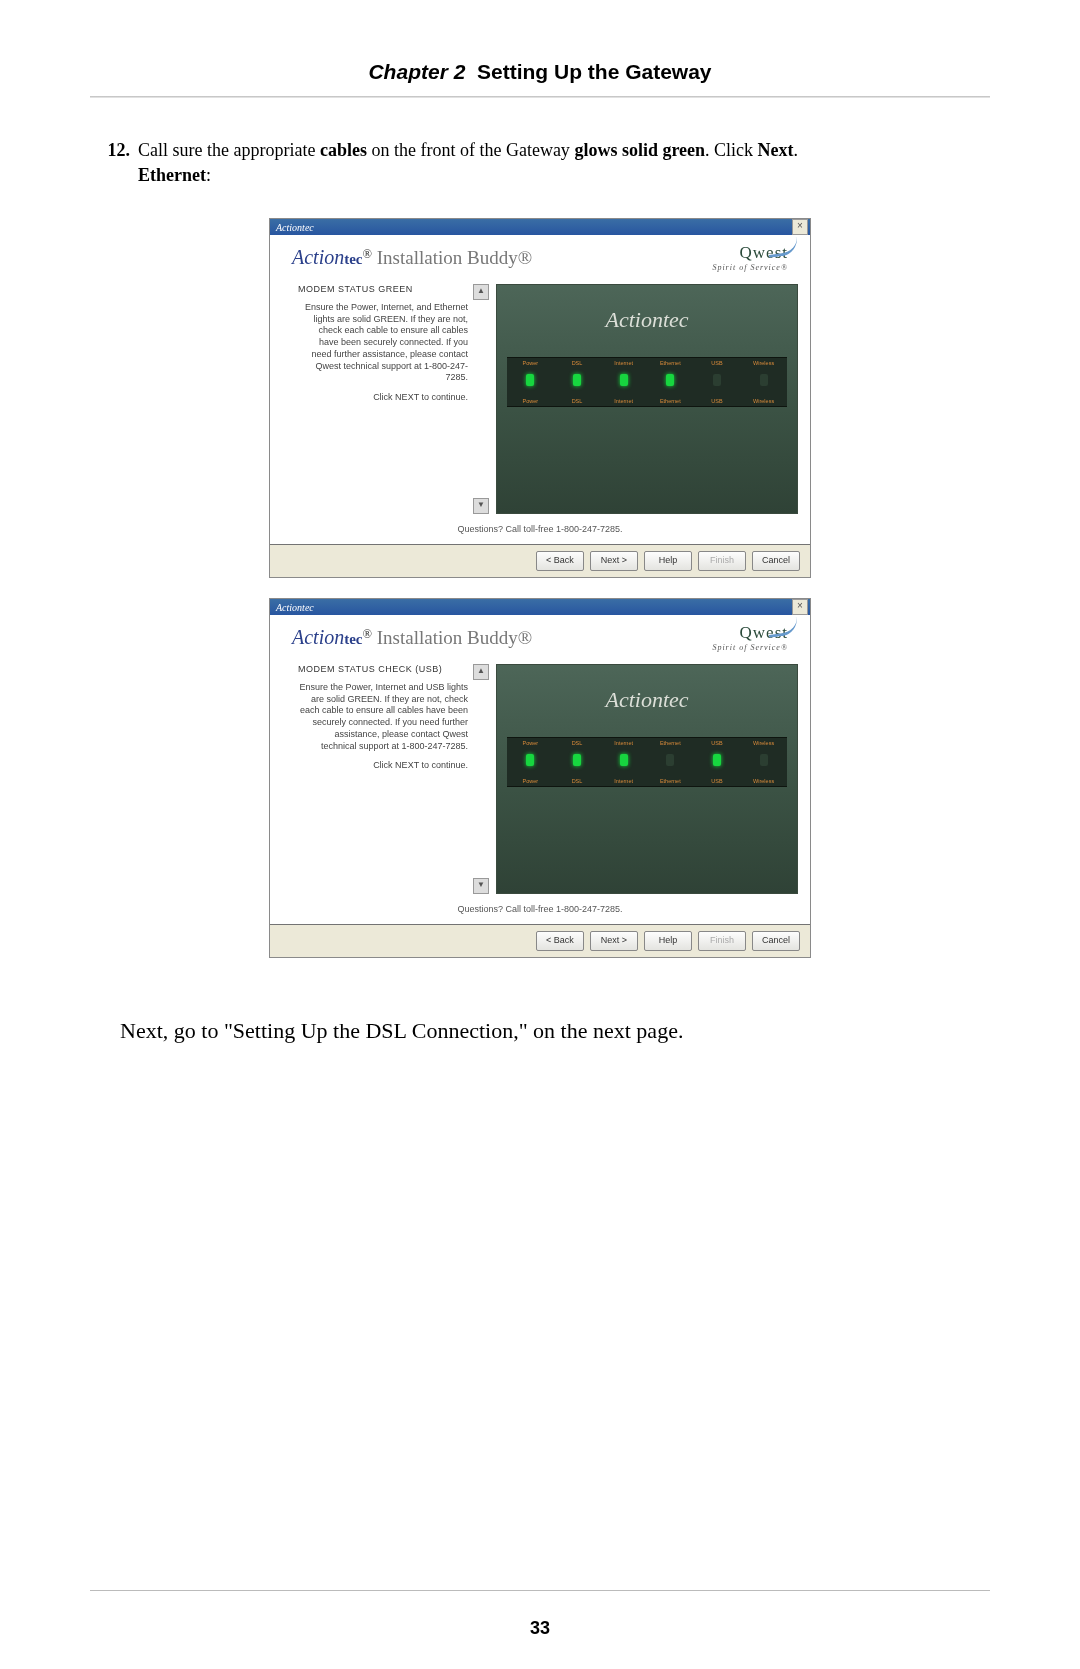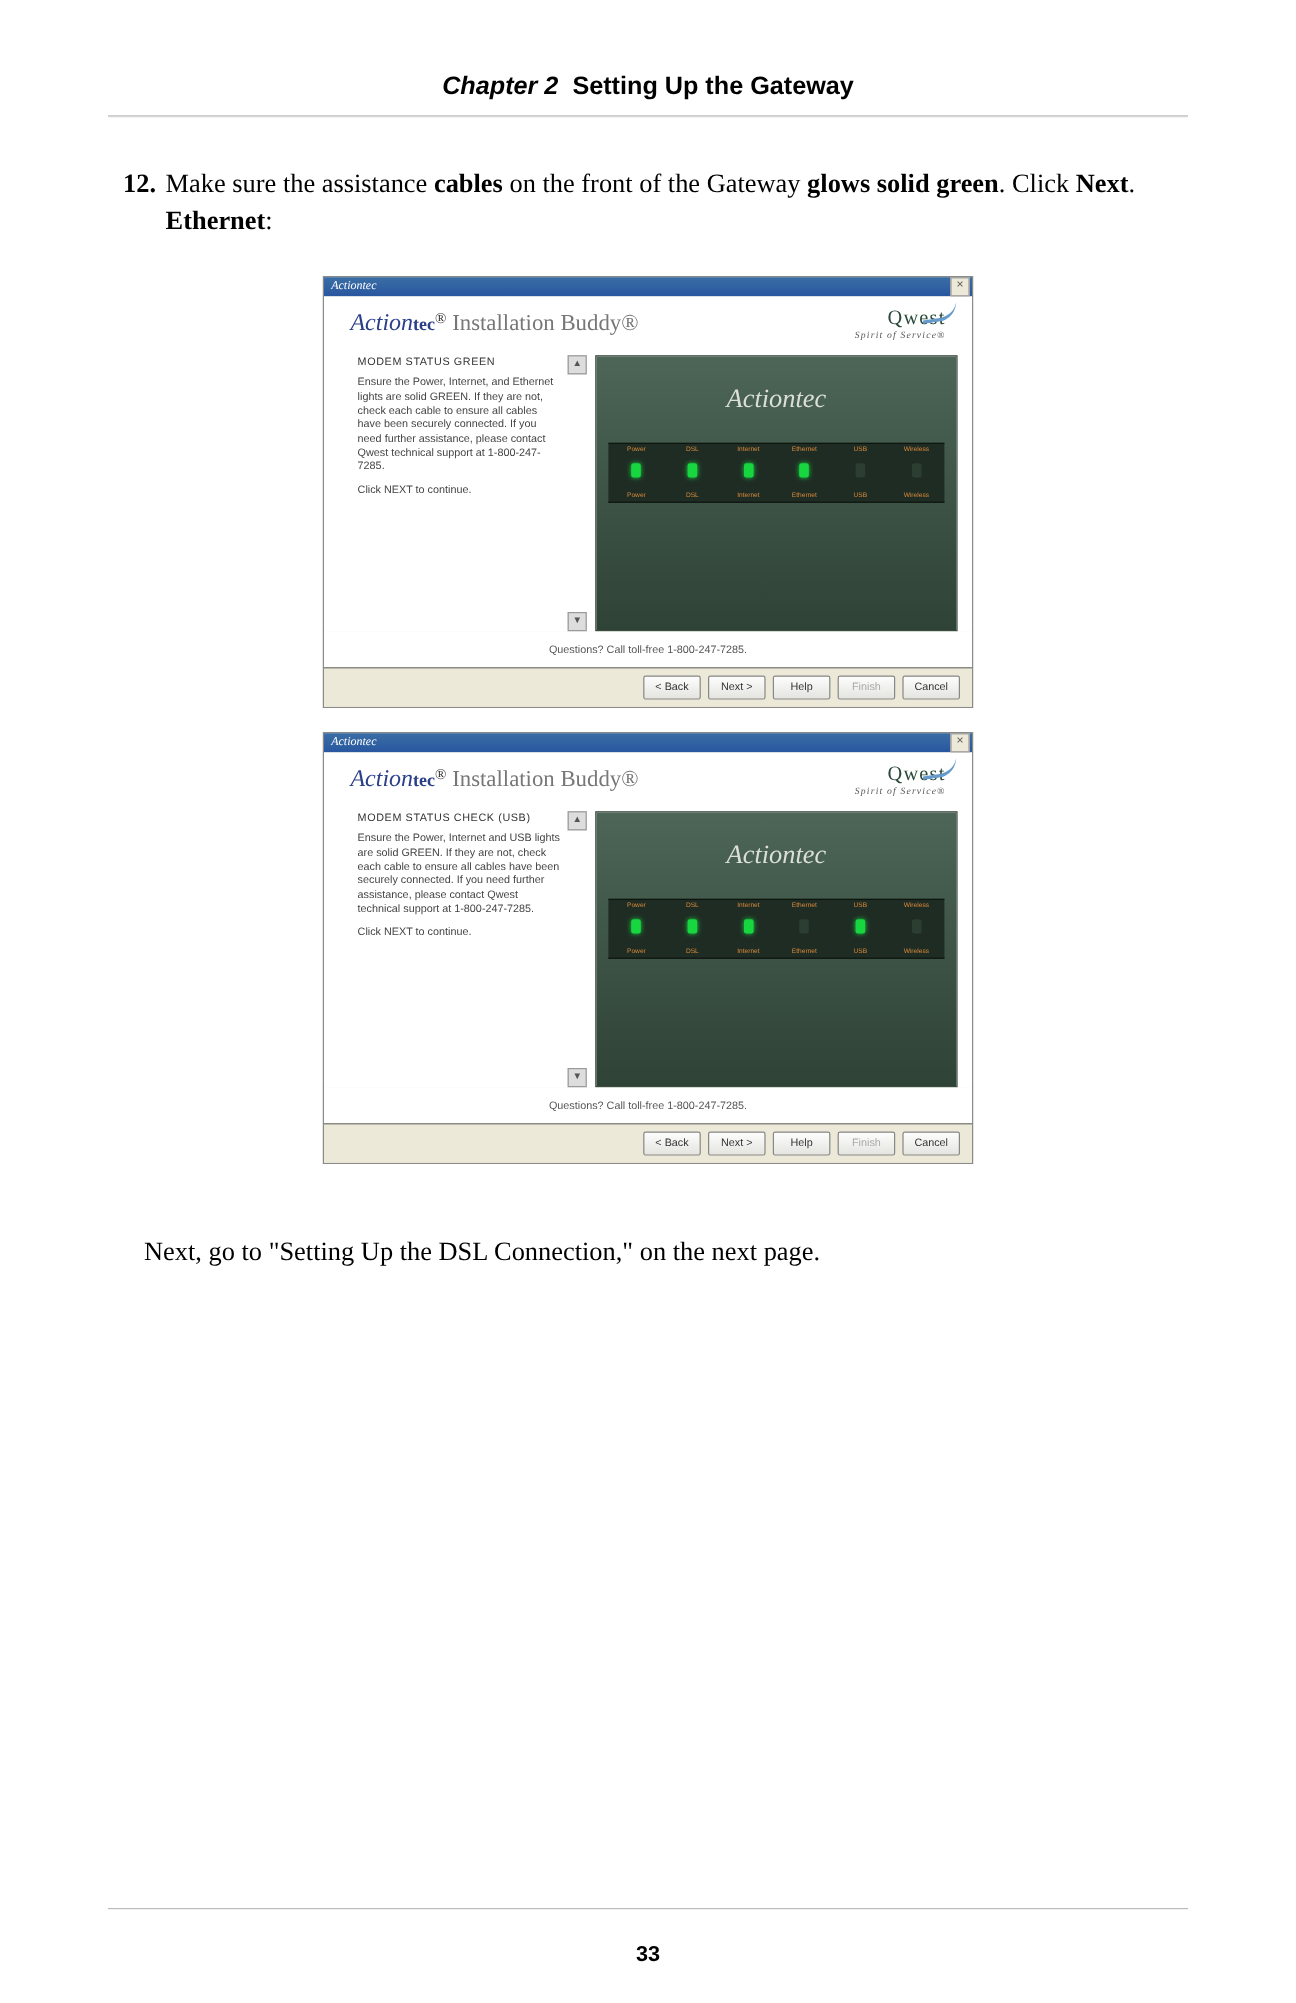--- a/index.html
+++ b/index.html
@@ -43,21 +43,21 @@
     bottom: 30px;
     left: 0;
     right: 0;
     text-align: center;
     font-family: Arial, Helvetica, sans-serif;
     font-weight: bold;
     font-size: 18px;
   }
   .step {
     display: flex;
-    font-size: 22px;
+    font-size: 18px;
     line-height: 1.4;
     margin-bottom: 30px;
   }
   .step-num {
     font-weight: bold;
     min-width: 40px;
     padding-right: 8px;
     text-align: right;
   }
   .step-body { flex: 1; }
@@ -161,21 +161,21 @@
     color: #444;
     line-height: 1.3;
     padding-right: 6px;
   }
   .left-col .heading {
     font-size: 9px;
     letter-spacing: 0.5px;
     color: #333;
     margin-bottom: 6px;
   }
-  .left-col p { margin: 0 0 8px 0; }
+  .left-col p { margin: 0 0 8px 0; text-align: right; }
   .scroll-col {
     width: 14px;
     display: flex;
     flex-direction: column;
     justify-content: space-between;
     align-items: center;
     padding: 0;
   }
   .scroll-btn {
     width: 14px;
@@ -275,21 +275,21 @@
 <div class="page">
   <div class="chapter-header">
     <em>Chapter 2</em>
     &nbsp;<span>Setting Up the Gateway</span>
   </div>
   <hr class="top-rule">
 
   <div class="step">
     <div class="step-num">12.</div>
     <div class="step-body">
-      <span>Make sure the assistance </span><span class="b">cables</span><span> on the front of the Gateway </span><span class="b">glows solid green</span><span>. Click </span><span class="b">Next</span><span>.</span>
+      <span>Call sure the appropriate </span><span class="b">cables</span><span> on the front of the Gateway </span><span class="b">glows solid green</span><span>. Click </span><span class="b">Next</span><span>.</span>
       <br>
       <span class="b"><span>Ethernet</span></span><span>:</span>
     </div>
   </div>
 
   <div class="dialog-wrap">
     <div class="wizard">
       <div class="titlebar">
         <span class="t-label">Actiontec</span>
         <span class="close">×</span>

